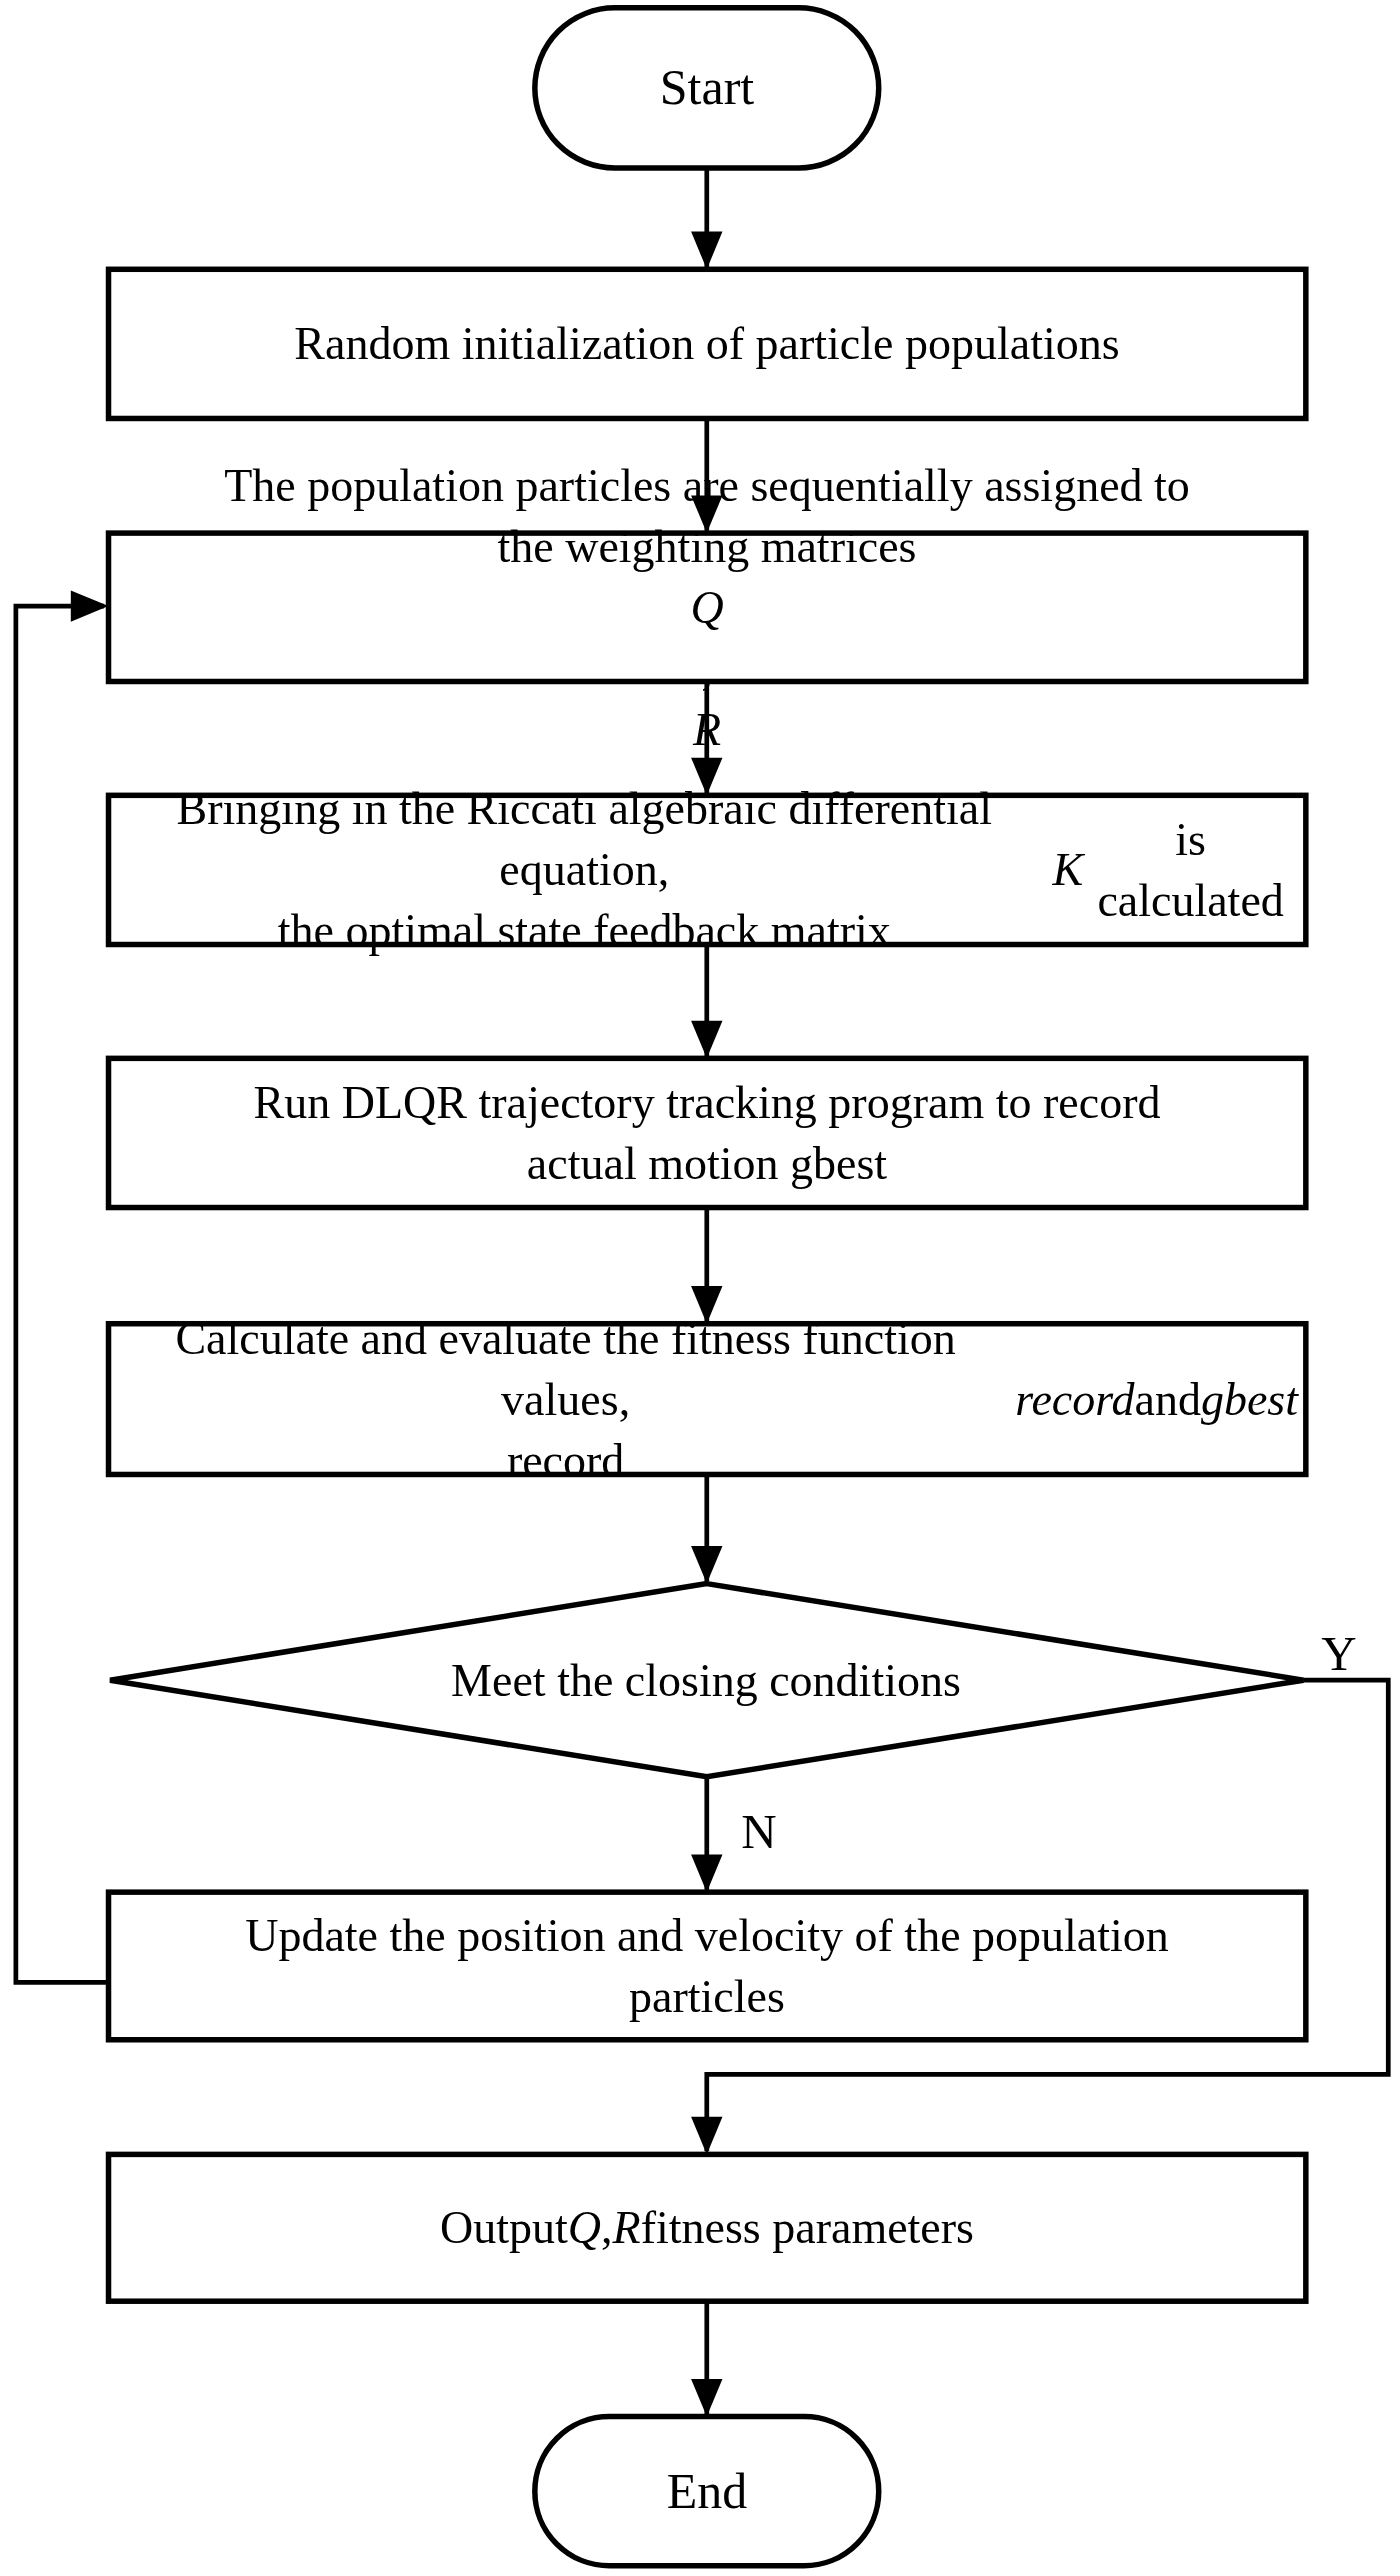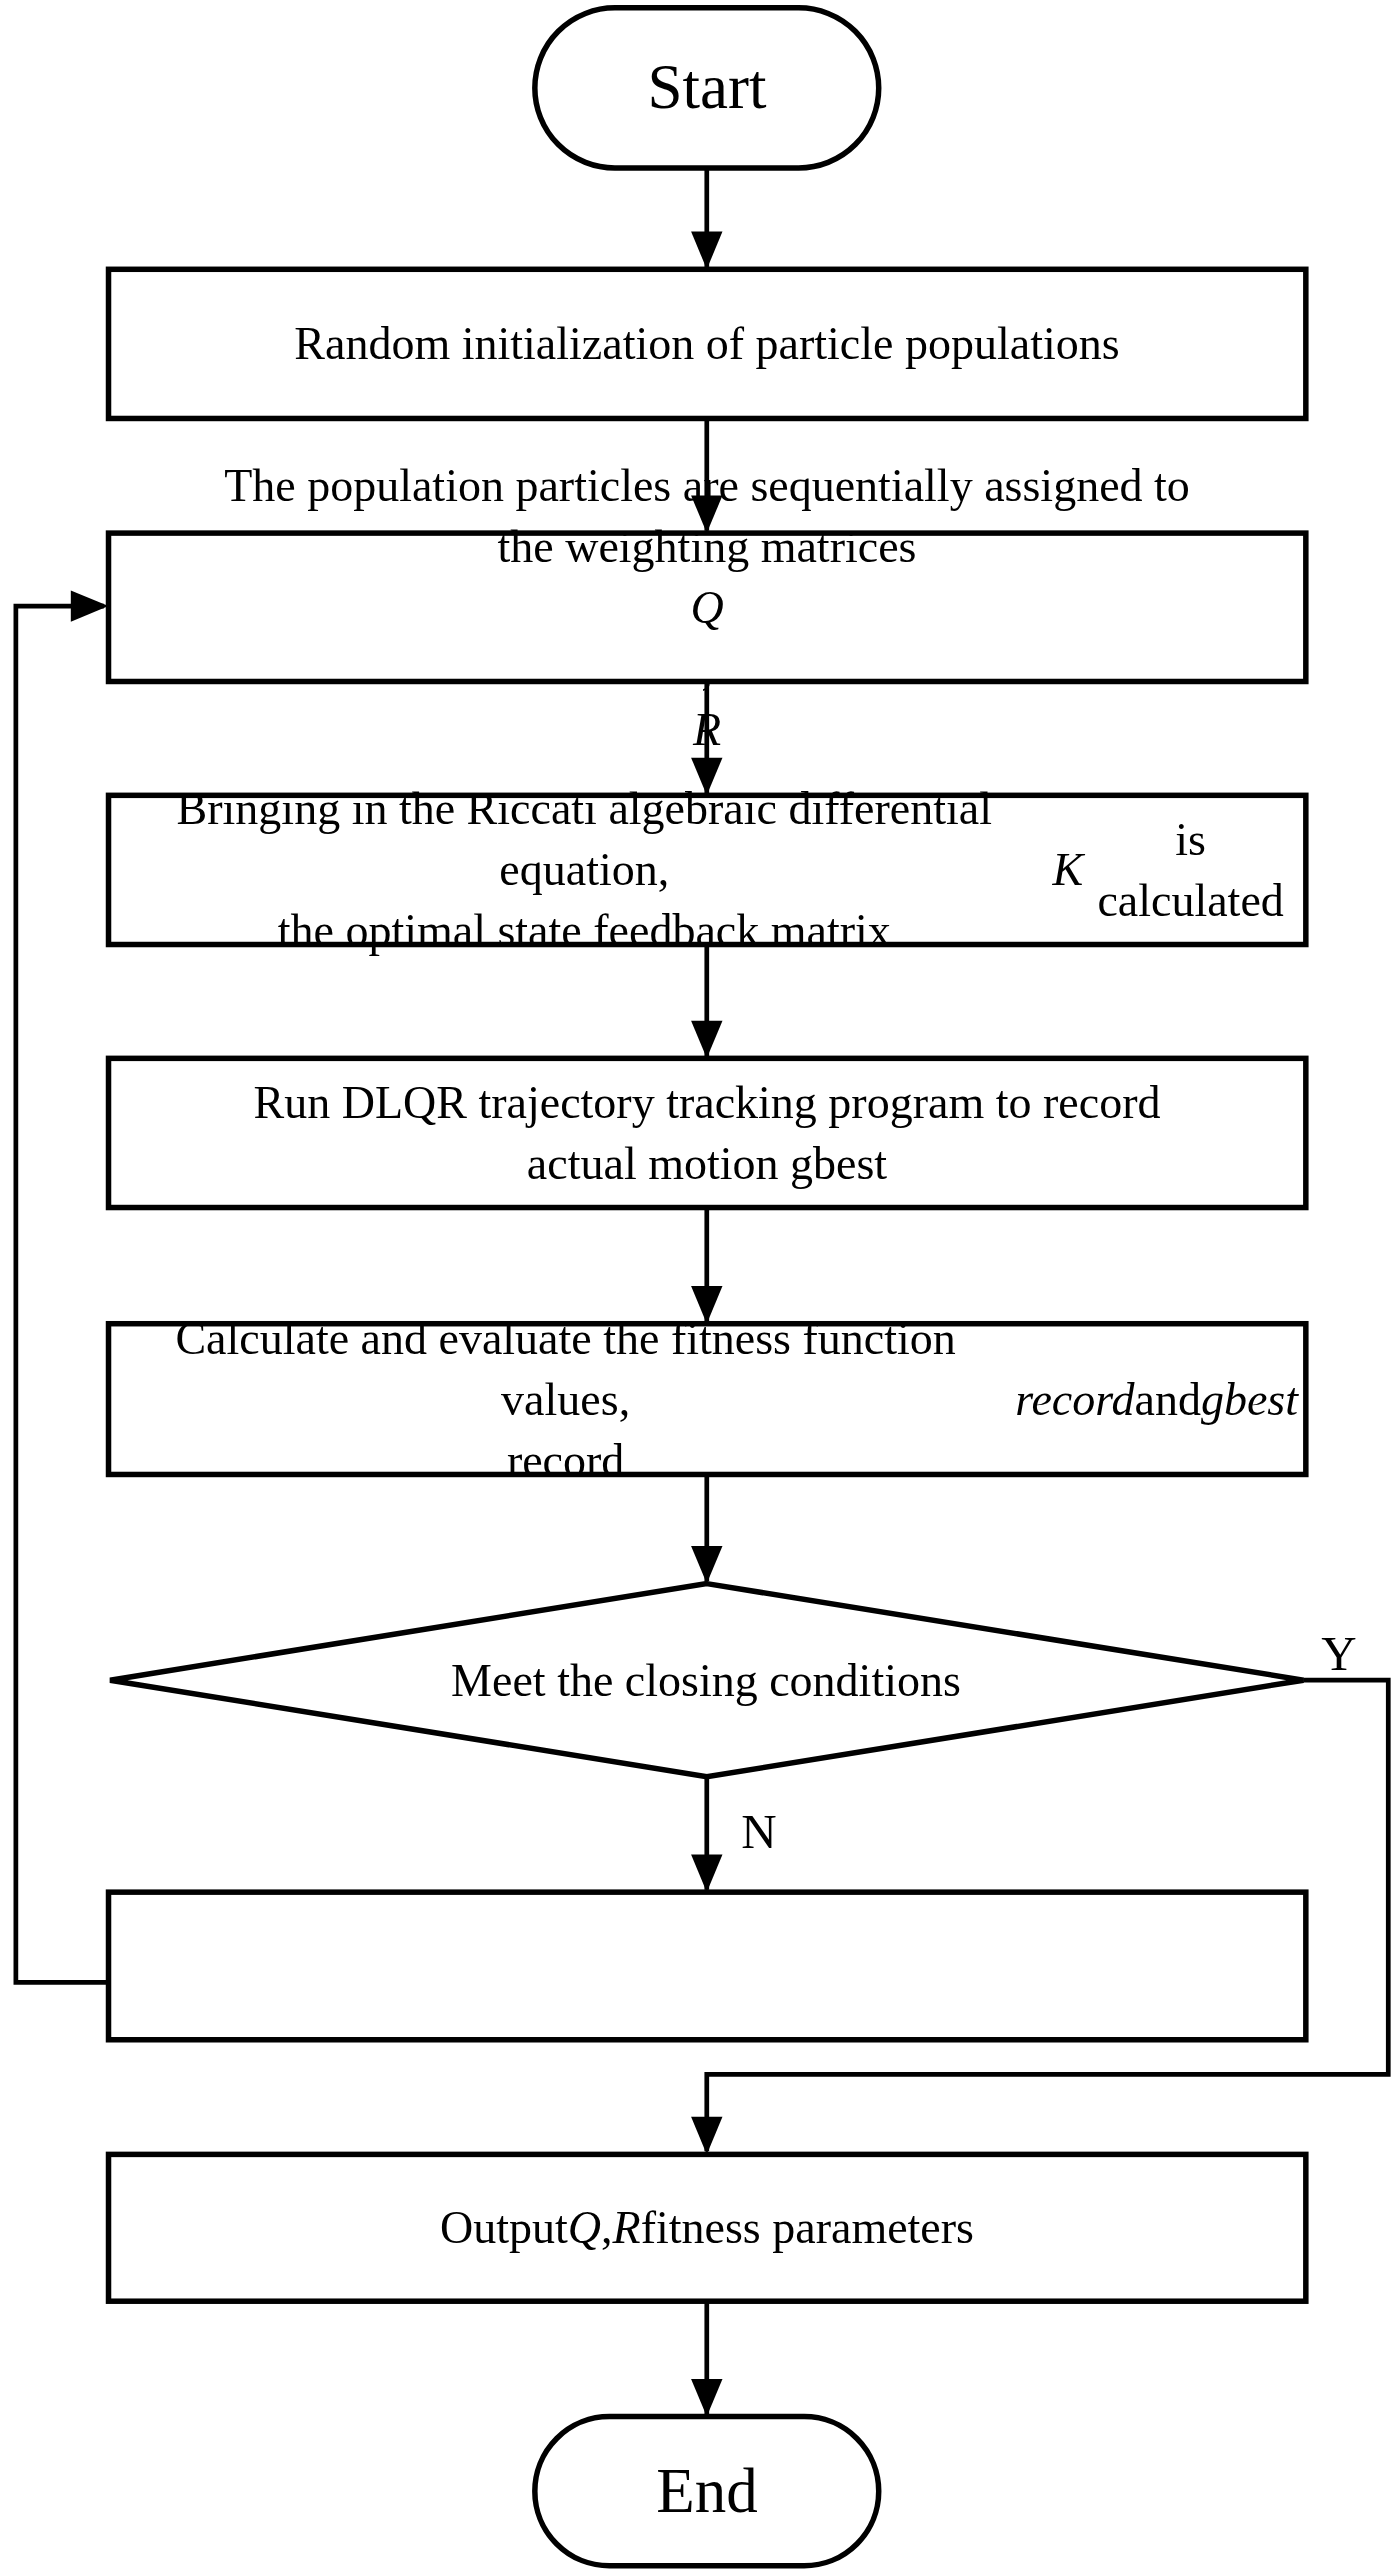--- a/index.html
+++ b/index.html
@@ -16,21 +16,21 @@
     display:flex;
     align-items:center;
     justify-content:center;
     text-align:center;
     font-size:46px;
     line-height:61px;
     white-space:pre-line;
     overflow:visible;
     color:#000;
   }
-  .terminator-label{font-size:63px;}
+  .terminator-label{font-size:50px;}
   .branch-label{
     position:absolute;
     font-size:49px;
     line-height:49px;
     transform:translate(-50%,-50%);
     color:#000;
   }
   .it{font-style:italic;}
 </style>
 </head>
@@ -91,20 +91,22 @@
 the optimal state feedback matrix </span><span class="it">K</span><span> is calculated</span></div>
 
   <div class="label" style="left:116px;top:1058px;width:1182px;height:149px;">Run DLQR trajectory tracking program to record
 actual motion gbest</div>
 
   <div class="label" style="left:116px;top:1324px;width:1182px;height:151px;"><span>Calculate and evaluate the fitness function values,
 record </span><span class="it">record</span><span> and </span><span class="it">gbest</span></div>
 
   <div class="label" style="left:188px;top:1584px;width:1036px;height:193px;">Meet the closing conditions</div>
 
+  <div class="label" style="left:116px;top:1892px;width:1182px;height:148px;">Update the position and velocity of the population
+particles</div>
 
   <div class="label" style="left:116px;top:2154px;width:1182px;height:147px;"><span>Output </span><span class="it">Q</span><span>, </span><span class="it">R</span><span> fitness parameters</span></div>
 
   <div class="label terminator-label" style="left:535px;top:2417px;width:344px;height:149px;">End</div>
 
   <div class="branch-label" style="left:1339px;top:1653px;">Y</div>
 
   <div class="branch-label" style="left:759px;top:1831px;">N</div>
 
 </div>

